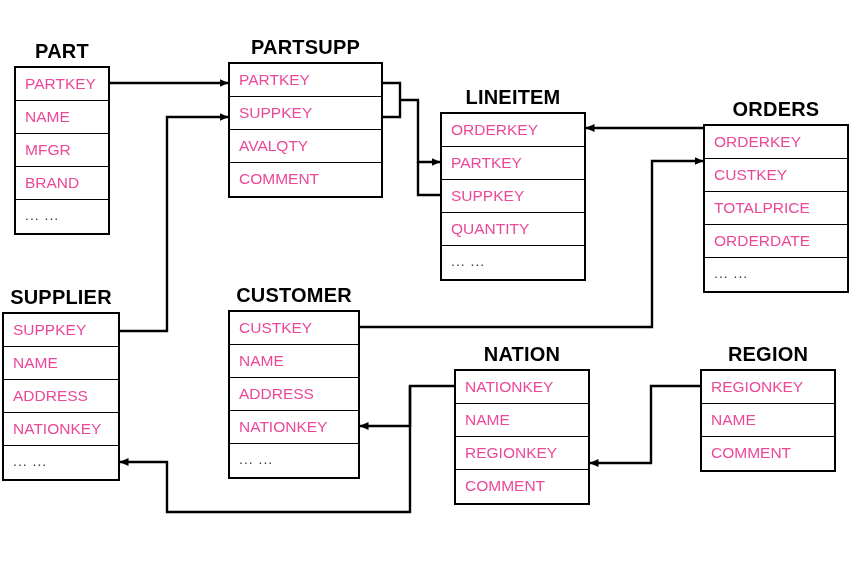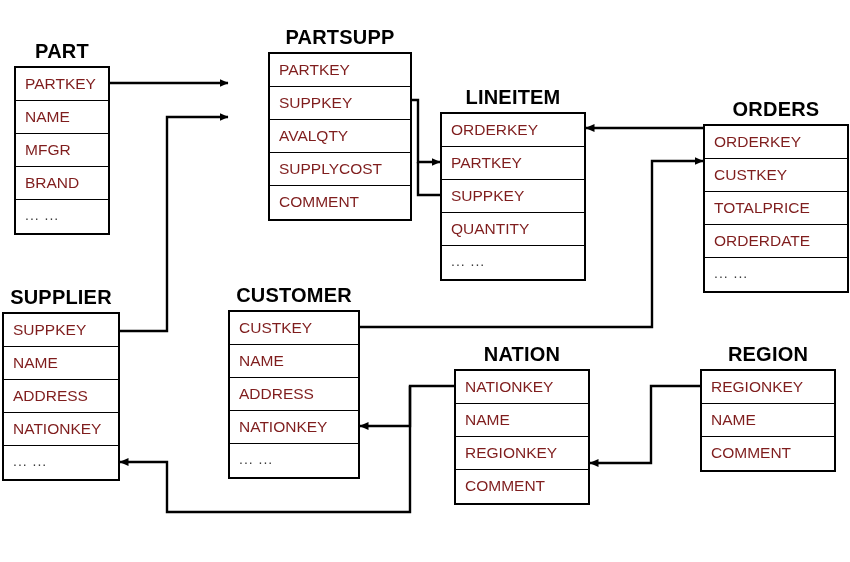--- a/index.html
+++ b/index.html
@@ -46,21 +46,21 @@
     box-sizing: border-box;
     border: 2px solid #000000;
     background: #ffffff;
   }
   .field-row {
     box-sizing: border-box;
     height: 33px;
     line-height: 31px;
     padding-left: 9px;
     font-size: 15.5px;
-    color: #7f1d1d;
+    color: #ec4899;
     border-bottom: 1.4px solid #000000;
     white-space: nowrap;
     overflow: hidden;
   }
   .field-row.last {
     border-bottom: none;
   }
   .field-row.ellipsis {
     font-size: 14px;
     color: #3a3a3a;
@@ -96,27 +96,26 @@
       <div class="entity" style="left: 14px; top: 66px; width: 96px; height: 169px;">
         <div class="entity-title" style="top: -26px;">PART</div>
         <div class="entity-box">
           <div class="field-row">PARTKEY</div>
           <div class="field-row">NAME</div>
           <div class="field-row">MFGR</div>
           <div class="field-row">BRAND</div>
           <div class="field-row last ellipsis">... ...</div>
         </div>
       </div>
-      <div class="entity" style="left: 228px; top: 52px; width: 144px; height: 169px; margin-left: 40px;">
+      <div class="entity" style="left: 228px; top: 62px; width: 155px; height: 169px;">
         <div class="entity-title" style="top: -26px;">PARTSUPP</div>
         <div class="entity-box">
           <div class="field-row">PARTKEY</div>
           <div class="field-row">SUPPKEY</div>
           <div class="field-row">AVALQTY</div>
-          <div class="field-row">SUPPLYCOST</div>
           <div class="field-row last">COMMENT</div>
         </div>
       </div>
       <div class="entity" style="left: 440px; top: 112px; width: 146px; height: 180px;">
         <div class="entity-title" style="top: -26px;">LINEITEM</div>
         <div class="entity-box">
           <div class="field-row">ORDERKEY</div>
           <div class="field-row">PARTKEY</div>
           <div class="field-row">SUPPKEY</div>
           <div class="field-row">QUANTITY</div>

